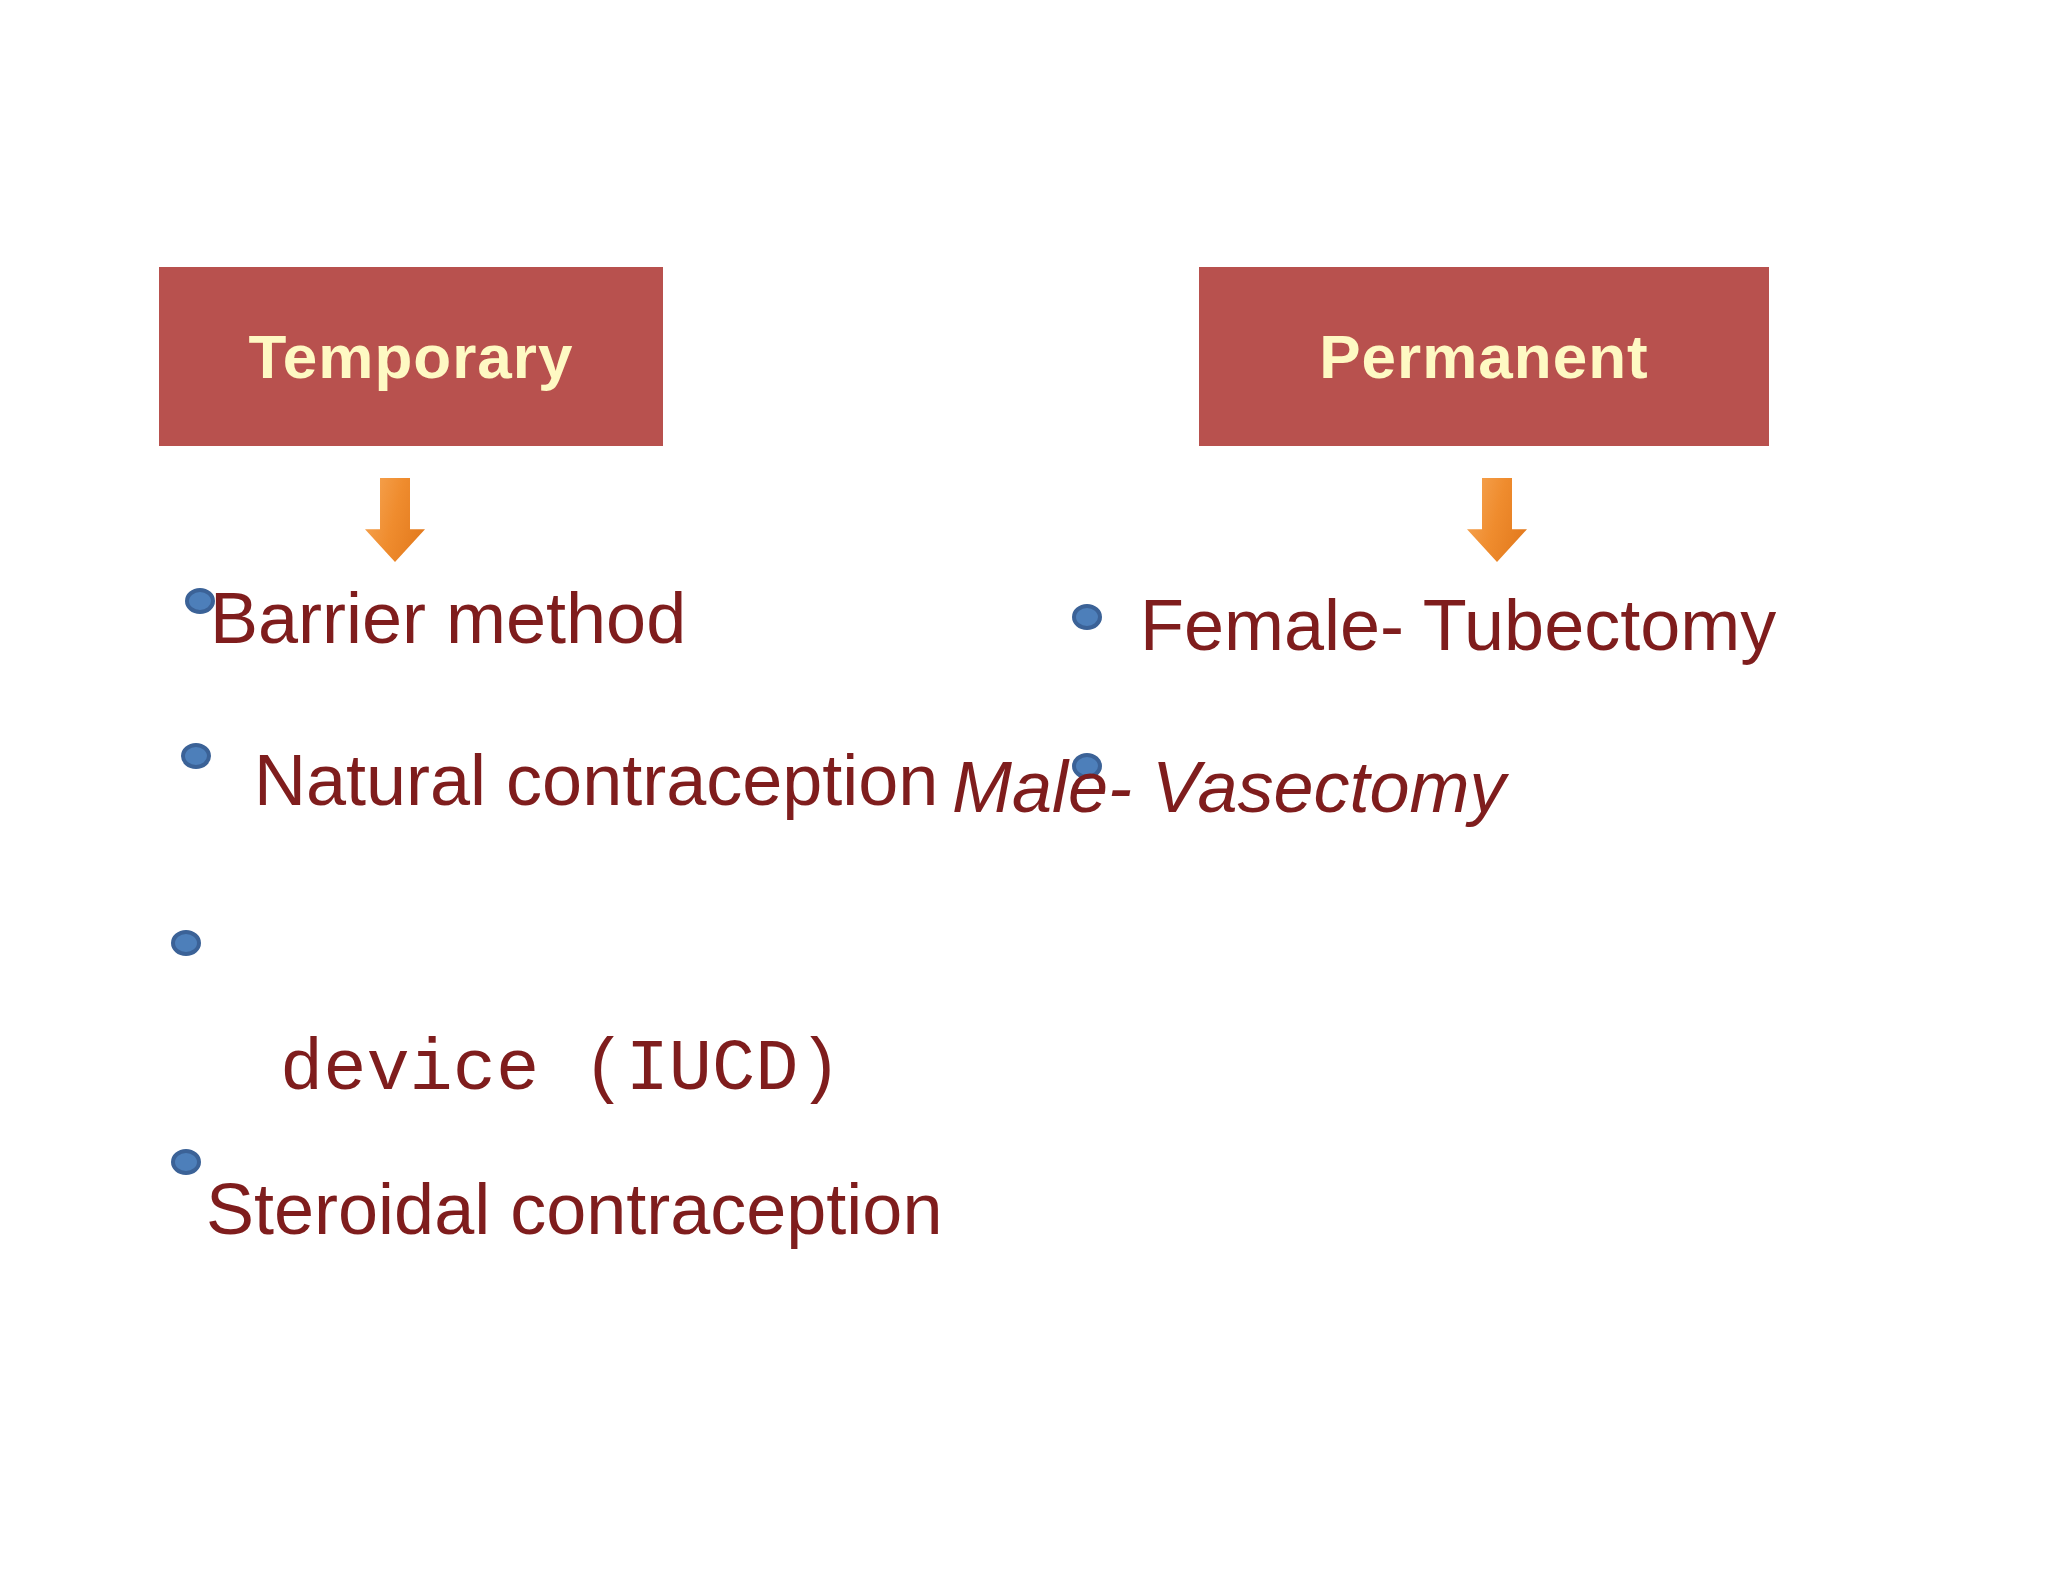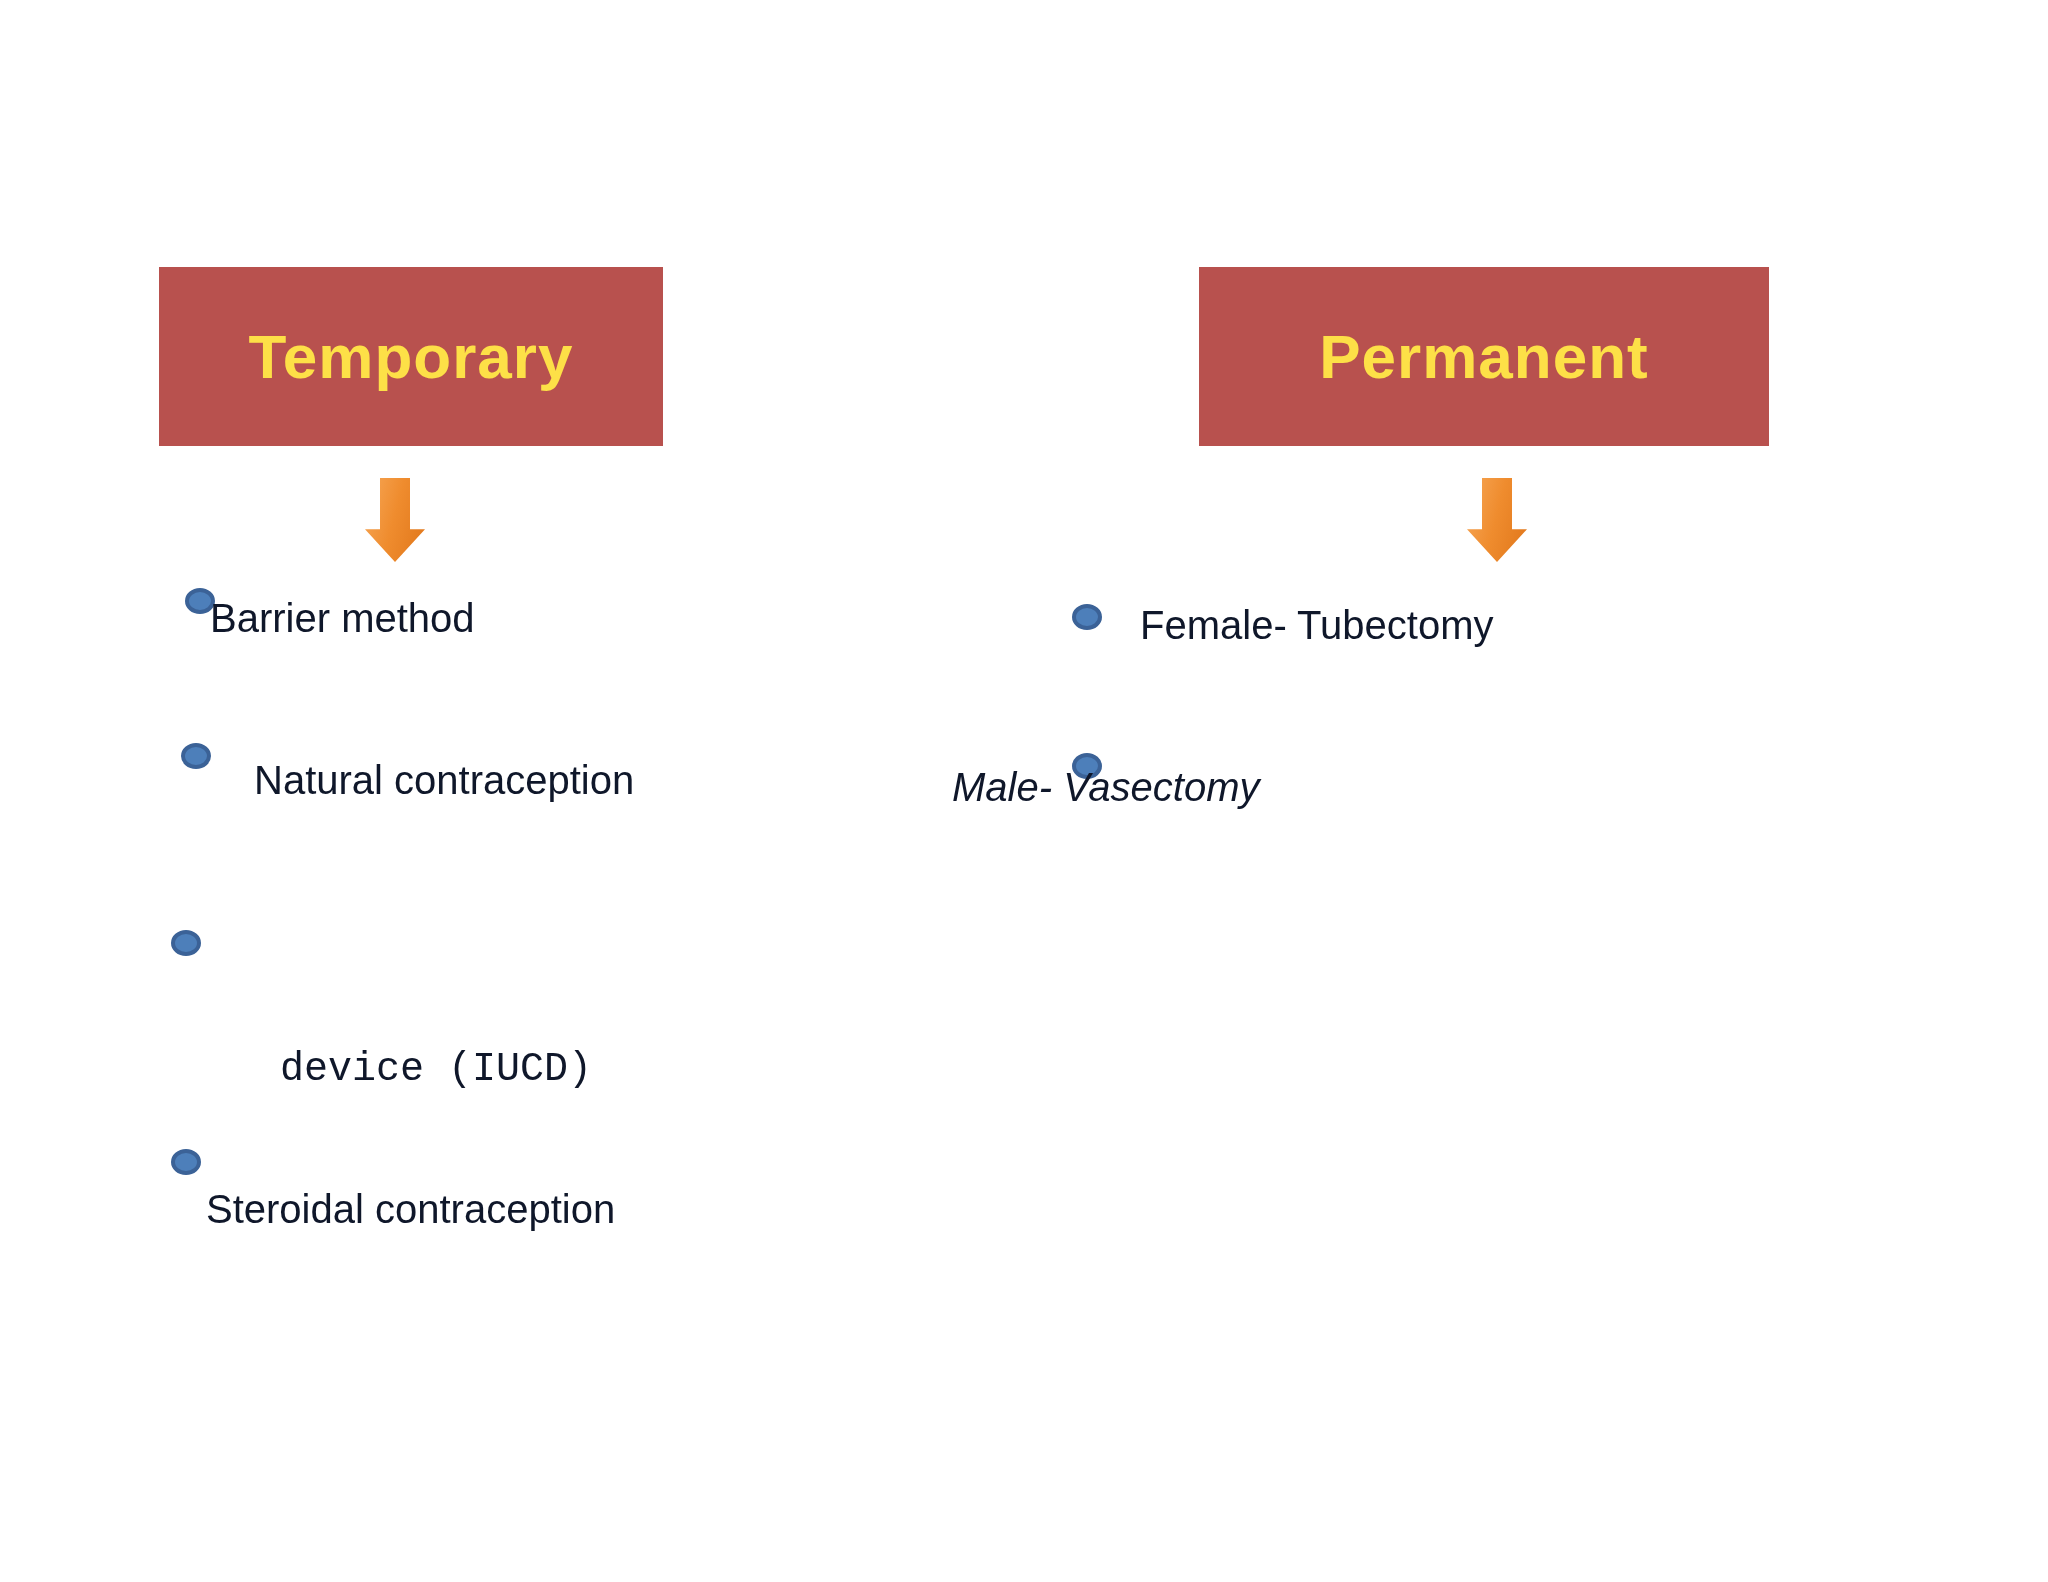--- a/index.html
+++ b/index.html
@@ -13,21 +13,21 @@
     height: 1582px;
     background: #ffffff;
     font-family: "Liberation Sans", sans-serif;
     overflow: hidden;
   }
   .header-box {
     position: absolute;
     top: 267px;
     height: 179px;
     background: #b8514e;
-    color: #fde047;
+    color: #fef9c3;
     font-size: 62px;
     font-weight: bold;
     display: flex;
     align-items: center;
     justify-content: center;
     letter-spacing: 1px;
   }
   #temporary-box { left: 159px; width: 504px; }
   #permanent-box { left: 1199px; width: 570px; }
 
@@ -54,23 +54,23 @@
   }
   #bullet-barrier   { left: 185px;  top: 588px; }
   #bullet-natural   { left: 181px;  top: 743px; }
   #bullet-iucd      { left: 171px;  top: 930px; }
   #bullet-steroidal { left: 171px;  top: 1149px; }
   #bullet-female    { left: 1072px; top: 604px; }
   #bullet-male      { left: 1072px; top: 753px; }
 
   .item {
     position: absolute;
-    font-size: 40px;
+    font-size: 72px;
     line-height: 70px;
-    color: #0f172a;
+    color: #7f1d1d;
     white-space: nowrap;
   }
   #item-barrier    { left: 210px;  top: 583px; }
   #item-natural    { left: 209px;  top: 745px; margin-left: 45px; }
   #item-iucd-1     { left: 212px;  top: 943px; }
   #item-iucd-2     { left: 280px;  top: 1035px; font-family: Liberation Mono, monospace; }
   #item-steroidal  { left: 206px;  top: 1174px; }
   #item-female     { left: 1140px; top: 590px; }
   #item-male       { left: 952px;  top: 752px; font-style: italic; }
 </style>

